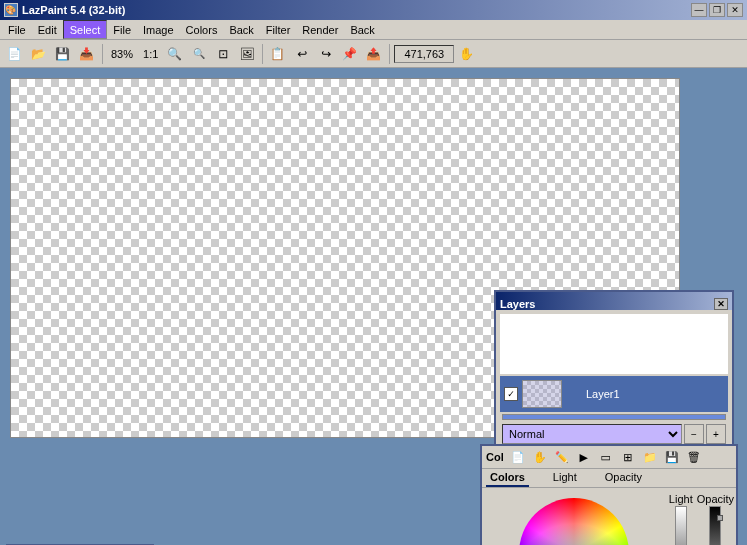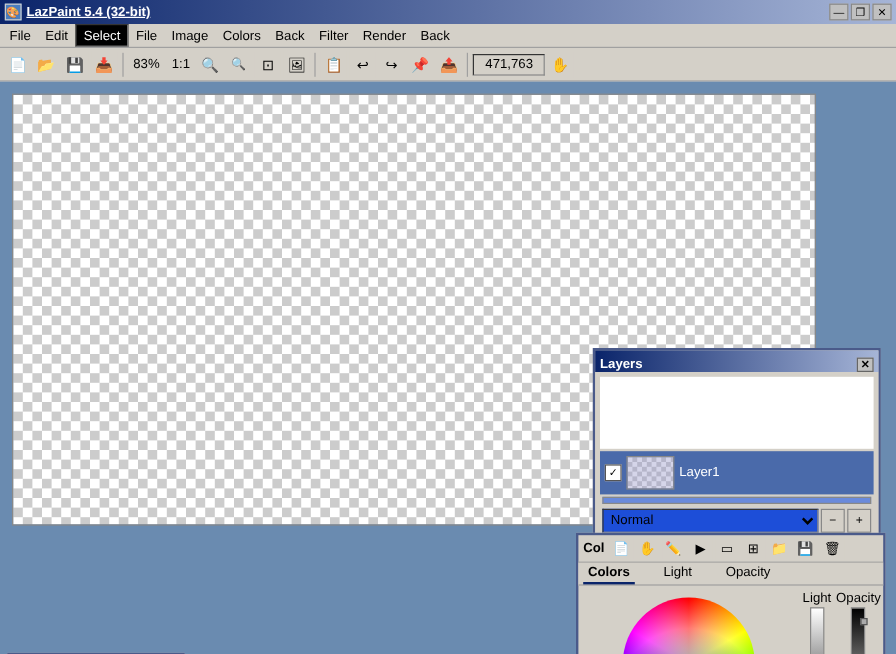--- a/index.html
+++ b/index.html
@@ -11,35 +11,35 @@
       color: white;
       height: 20px;
       display: flex;
       align-items: center;
       justify-content: space-between;
       padding: 0 4px;
       user-select: none;
     }
     .title-bar-left { display: flex; align-items: center; gap: 4px; }
     .title-bar-icon { width: 14px; height: 14px; background: #4a7ebf; border: 1px solid #ccc; display: flex; align-items: center; justify-content: center; font-size: 9px; }
-    .title-bar-text { font-size: 11px; font-weight: bold; text-decoration: underline; }
+    .title-bar-text { font-size: 11px; font-weight: bold; }
     .title-bar-buttons { display: flex; gap: 2px; }
     .tb-btn {
       width: 16px; height: 14px; background: #c0c0c0; border: 1px solid #888; display: flex; align-items: center; justify-content: center; font-size: 9px; cursor: pointer; color: #000;
     }
     .tb-btn.close { background: #c0c0c0; }
 
     
     .menu-bar {
       background: #d4d0c8; border-bottom: 1px solid #a0a0a0; height: 20px; display: flex; align-items: center; padding: 0 2px;
     }
     .menu-item {
       padding: 2px 6px; cursor: pointer; font-size: 11px; height: 100%; display: flex; align-items: center;
     }
-    .menu-item.active { background: #000000; color: white; border: 1px inset #888; text-align: center; }
+    .menu-item.active { background: #8b5cf6; color: white; border: 1px inset #888; text-align: center; }
 
     
     .toolbar {
       background: #d4d0c8; border-bottom: 1px solid #a0a0a0; height: 28px; display: flex; align-items: center; padding: 2px 4px; gap: 2px;
     }
     .toolbar-btn {
       width: 22px; height: 22px; background: #d4d0c8; border: 1px solid transparent; display: flex; align-items: center; justify-content: center; cursor: pointer; font-size: 12px;
     }
     .toolbar-sep { width: 1px; height: 20px; background: #a0a0a0; margin: 0 2px; }
     .toolbar-text { font-size: 11px; padding: 0 4px; }
@@ -82,24 +82,24 @@
     .layer-row {
       display: flex; align-items: center; background: #4a6aaa; padding: 2px 4px; margin: 2px; gap: 4px; height: 36px;
     }
     .layer-check { width: 14px; height: 14px; background: white; border: 1px solid #555; display: flex; align-items: center; justify-content: center; font-size: 9px; }
     .layer-thumb {
       width: 40px; height: 28px;
       background: repeating-conic-gradient(#ccc 0% 25%, #fff 0% 50%) 0 0 / 8px 8px;
       border: 1px solid #888; position: relative;
     }
     .layer-thumb-inner { position: absolute; inset: 0; background: rgba(150,150,200,0.4); }
-    .layer-name { color: white; font-size: 11px; flex: 1; }
+    .layer-name { color: white; font-size: 11px; flex: 1; margin-left: 20px; }
     .layer-progress { height: 6px; background: #6a8adb; margin: 0 4px 2px; border: 1px solid #888; }
     .blend-row { display: flex; align-items: center; gap: 2px; padding: 2px 4px; }
-    .blend-select { flex: 1; height: 20px; font-size: 11px; background: #1d4ed8; border: 1px inset #888; padding: 0 2px; }
+    .blend-select { flex: 1; height: 20px; font-size: 11px; background: #c4b5fd; border: 1px inset #888; padding: 0 2px; }
     .blend-btn { width: 20px; height: 20px; background: #d4d0c8; border: 1px solid #888; display: flex; align-items: center; justify-content: center; cursor: pointer; font-size: 10px; }
 
     
     .colors-panel {
       position: absolute; top: 376px; left: 480px; width: 258px; background: #d4d0c8; border: 2px solid #4a5a8a;
     }
     .colors-toolbar { display: flex; align-items: center; padding: 2px; gap: 2px; border-bottom: 1px solid #a0a0a0; }
     .colors-tool-btn { width: 20px; height: 18px; background: #d4d0c8; border: 1px solid transparent; display: flex; align-items: center; justify-content: center; cursor: pointer; font-size: 11px; }
     .colors-tabs { display: flex; border-bottom: 1px solid #a0a0a0; padding: 0 4px; gap: 20px; background: #d4d0c8; }
     .colors-tab { font-size: 11px; padding: 2px 4px; cursor: pointer; }

